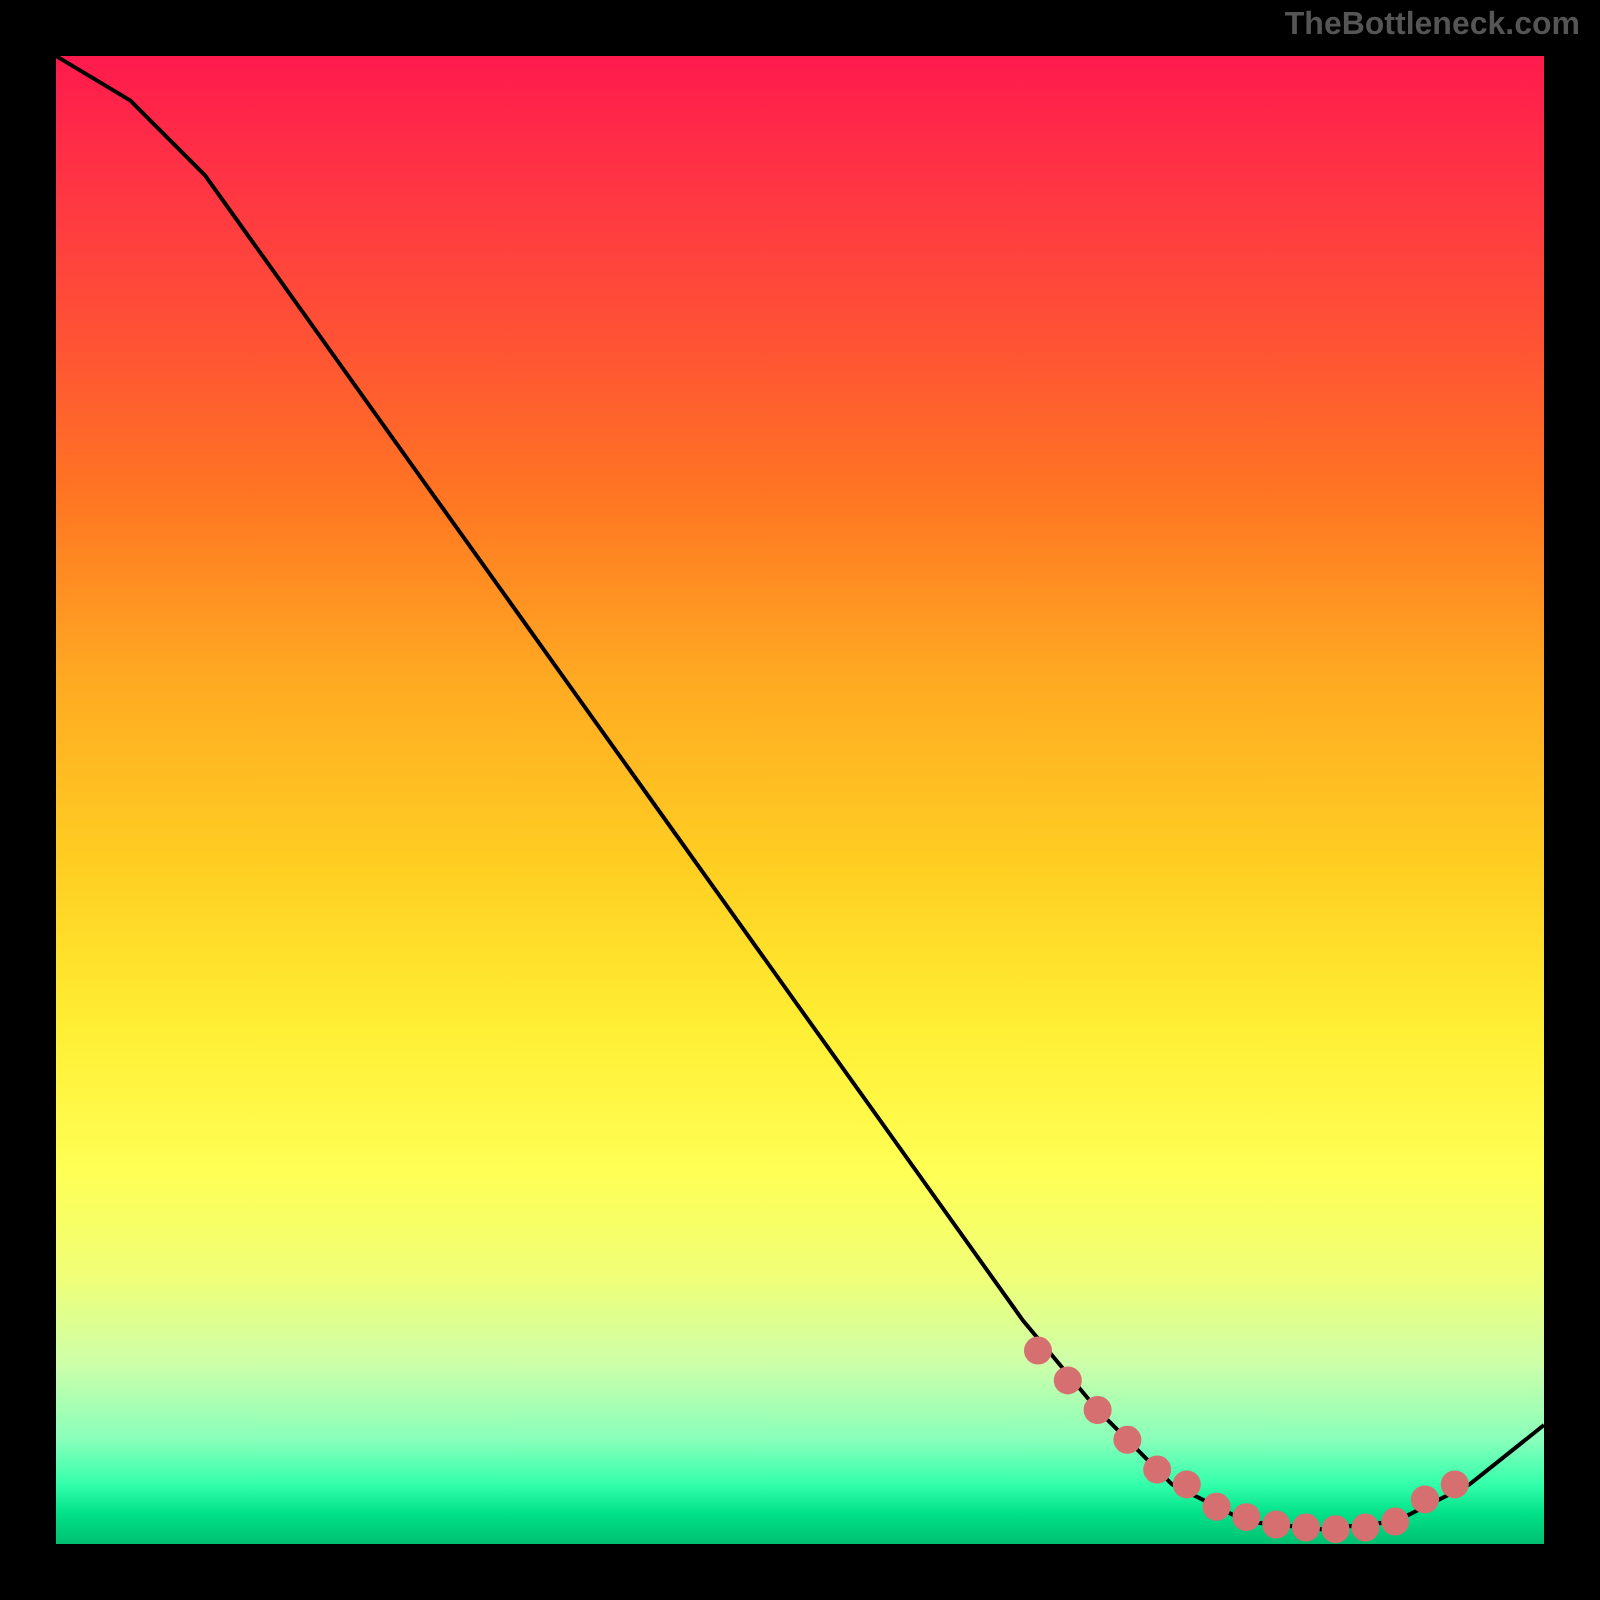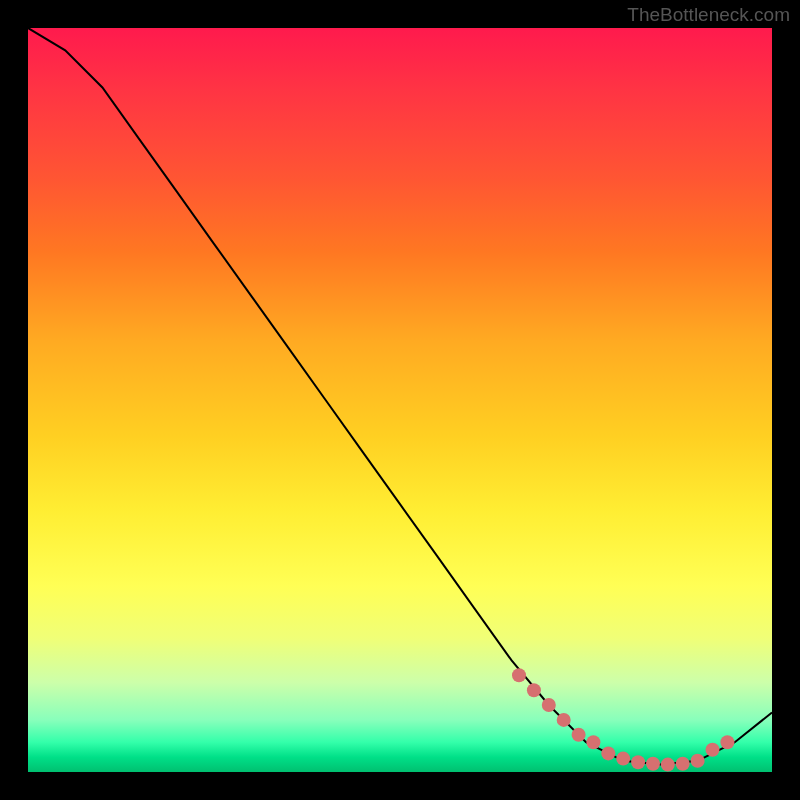--- a/index.html
+++ b/index.html
@@ -9,22 +9,22 @@
     background: #000;
     position: relative;
     font-family: Arial, sans-serif;
     overflow: hidden;
   }
   .watermark {
     position: absolute;
     top: 4px;
     right: 10px;
     color: #555;
-    font-size: 19px;
-    font-weight: 400;
+    font-size: 16px;
+    font-weight: 700;
     z-index: 10;
   }
   .plot-area {
     position: absolute;
     top: 28px;
     left: 28px;
     width: 744px;
     height: 744px;
     background: linear-gradient(to bottom,
       #ff1a4d 0%,

